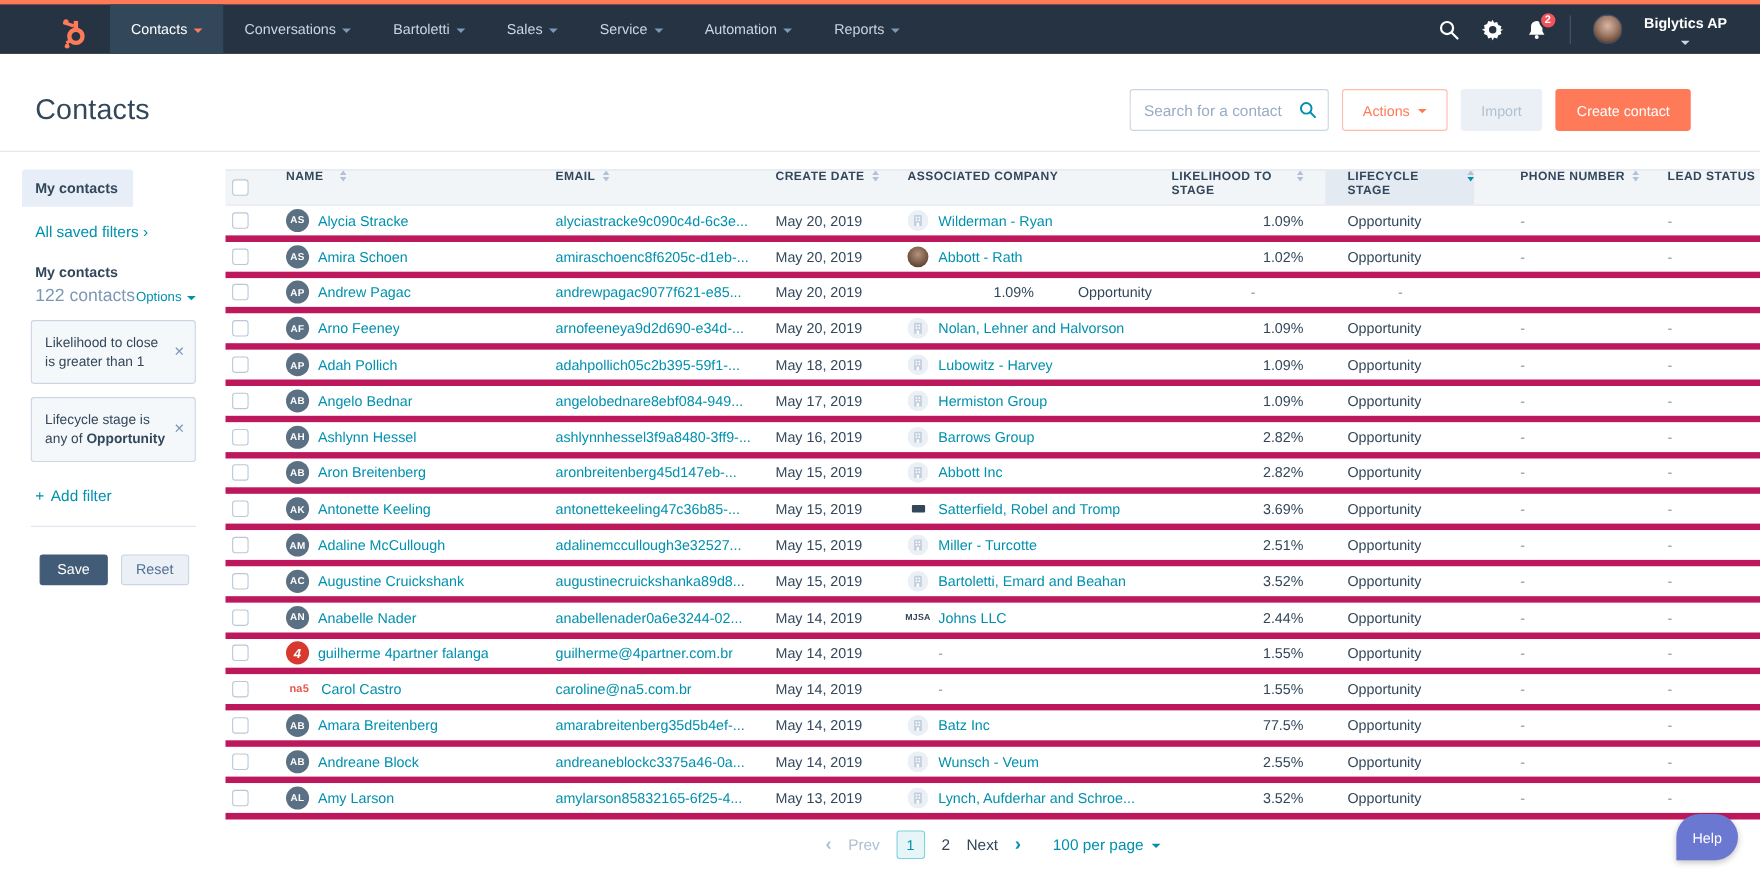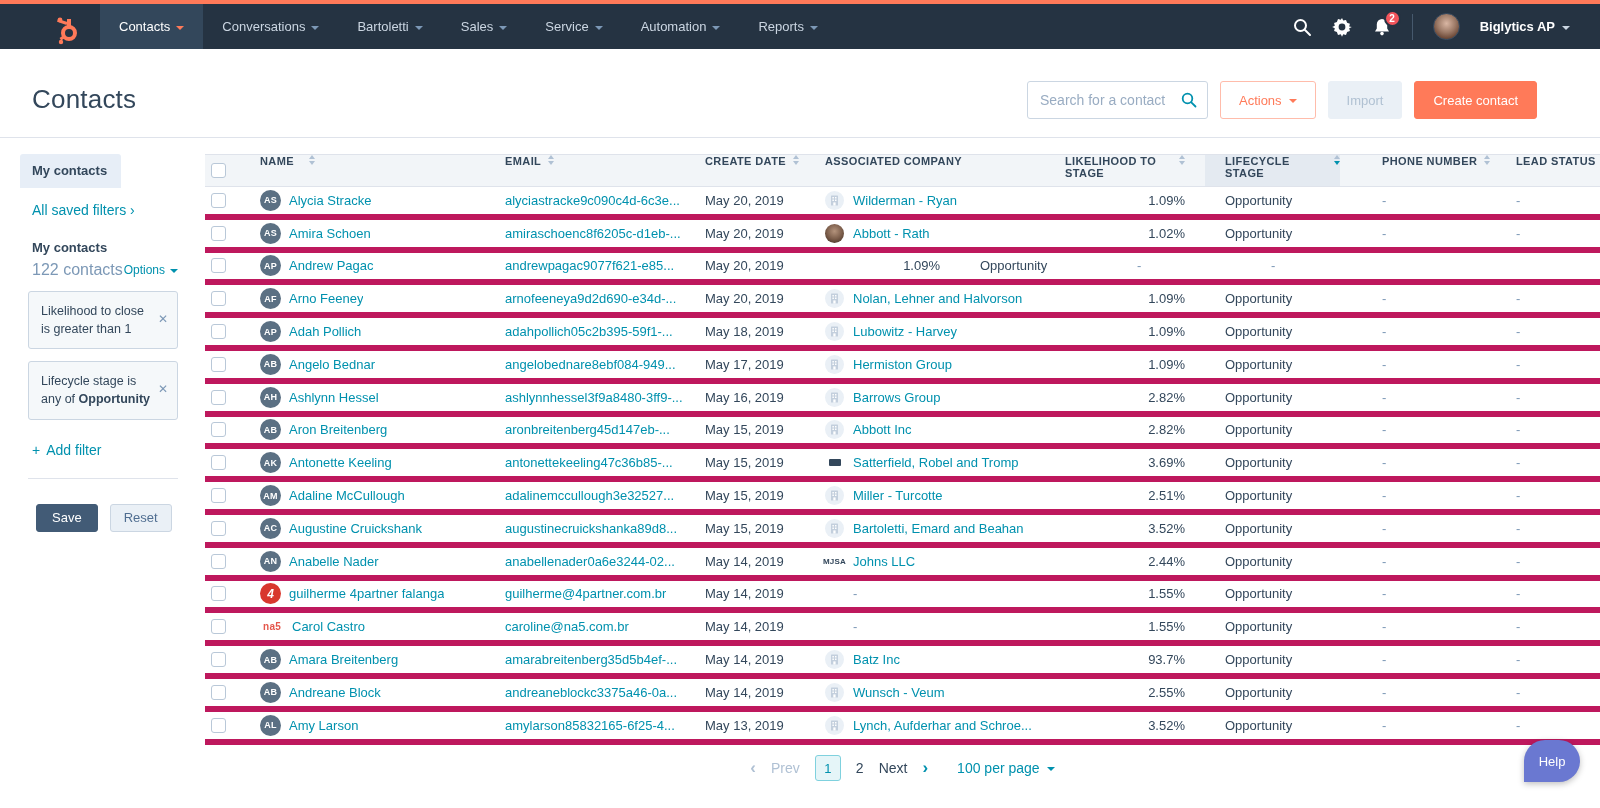--- a/index.html
+++ b/index.html
@@ -21,21 +21,21 @@
   .topbar-right { margin-left:auto; display:flex; align-items:center; margin-right:30px; gap:20px; }
   .tb-icon { width:20px; height:20px; position:relative; cursor:pointer; }
   .badge { position:absolute; top:-7px; right:-9px; min-width:17px; height:17px;
     background:#f2545b; border-radius:9px; color:#fff; font-size:10px; font-weight:bold;
     display:flex; align-items:center; justify-content:center; border:2px solid #253342; }
   .tb-divider { width:1px; height:26px; background:#46596d; }
   .user-avatar { width:27px; height:27px; border-radius:50%;
     background:radial-gradient(circle at 50% 38%, #d9b6a3 0%, #9c7a67 45%, #54301f 90%);
     border:1px solid #3b4e63; }
   .account { display:flex; align-items:center; gap:7px; color:#fff; font-size:13px;
-    font-weight:bold; cursor:pointer; }
+    font-weight:bold; cursor:pointer;flex-direction:column; }
   .account .caret { width:0;height:0;border-left:4px solid transparent;
     border-right:4px solid transparent;border-top:4px solid #cbd6e2; margin-top:2px;}
 
   
   .page-title { position:absolute; left:32px; top:84px; font-size:26px; font-weight:400;
     color:#33475b; letter-spacing:.2px; }
   .header-controls { position:absolute; top:81px; right:63px; display:flex; gap:12px; }
   .search-box { width:181px; height:38px; border:1px solid #cbd6e2; border-radius:3px;
     display:flex; align-items:center; background:#fff; }
   .search-box input { border:none; outline:none; flex:1; padding:0 4px 0 12px;
@@ -930,21 +930,21 @@
             <rect x="10" y="6" width="1.5" height="1.5" fill="#fff"></rect>
             <rect x="7.4" y="8.5" width="1.5" height="1.5" fill="#fff"></rect>
             <rect x="10" y="8.5" width="1.5" height="1.5" fill="#fff"></rect>
             <rect x="8.3" y="11.4" width="2.3" height="3.1" fill="#fff"></rect>
           </svg>
 
         </span>
         <a class="link co-name">Batz Inc</a>
       </div>
       <div class="td col-likelihood">
-            <span class="txt">93.7%</span>
+            <span class="txt">77.5%</span>
           </div>
       <div class="td col-lifecycle">
             <span class="txt">Opportunity</span>
           </div>
       <div class="td col-phone">
             <span class="txt dash">-</span>
           </div>
       <div class="td col-lead">
             <span class="txt dash">-</span>
           </div>

